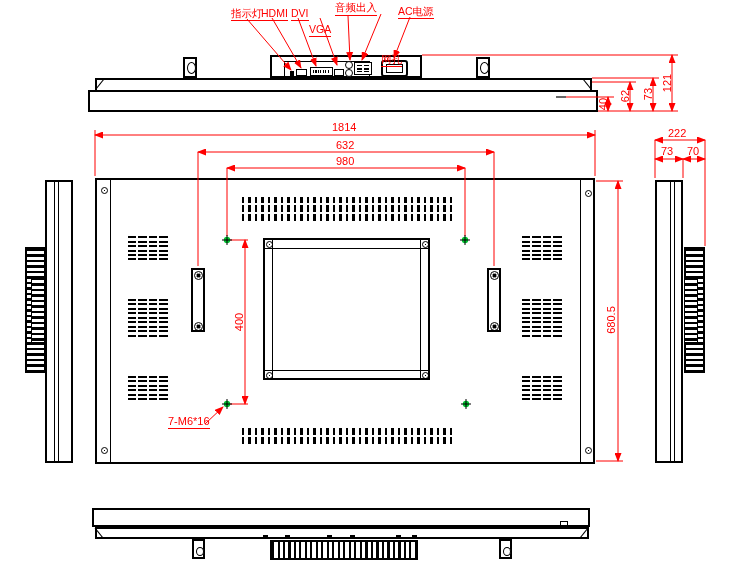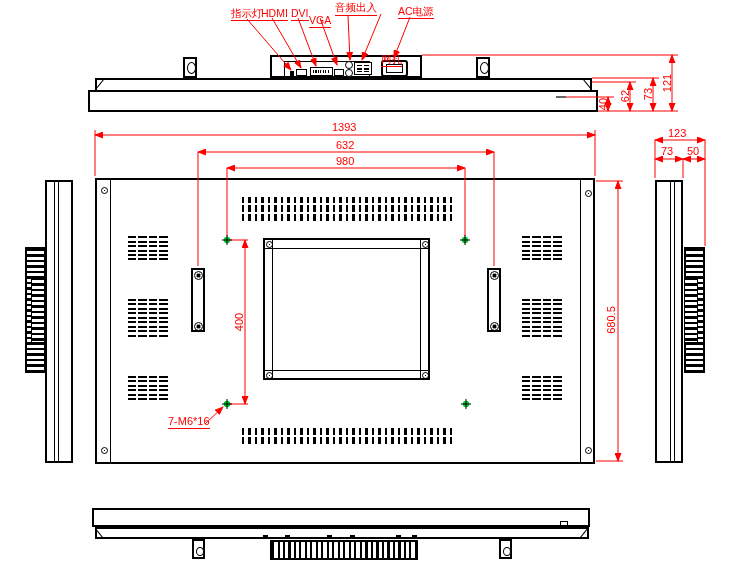--- a/index.html
+++ b/index.html
@@ -58,21 +58,21 @@
     <span class="abs" style="left:1.5px;top:1.5px;width:5px;height:7px;background:repeating-linear-gradient(180deg,#000 0 1.5px,transparent 1.5px 3.2px);"></span>
     <span class="abs" style="left:8.5px;top:1.5px;width:5px;height:7px;background:repeating-linear-gradient(180deg,#000 0 1.5px,transparent 1.5px 3.2px);"></span>
   </div>
   <div class="blk" style="left:381px;top:60px;width:27px;height:17px;border-radius:3px;">
     <span class="blk1" style="left:3px;top:2px;width:17px;height:9px;"></span>
   </div>
 
   <span class="portlabel" style="left:231px;top:8px;">指示灯</span>
   <span class="portlabel" style="left:261px;top:8px;">HDMI</span>
   <span class="portlabel" style="left:291px;top:8px;">DVI</span>
-  <span class="portlabel" style="left:309px;top:15px;">VGA</span>
+  <span class="portlabel" style="left:309px;top:24px;">VGA</span>
   <span class="portlabel" style="left:335px;top:3px;font-family:Liberation Mono, monospace;">音频出入</span>
   <span class="portlabel" style="left:381px;top:6px;margin-top:48px;">网孔</span>
   <span class="portlabel" style="left:398px;top:6px;">AC电源</span>
 
   <span class="dimtxt rot" style="left:603px;top:104px;">40</span>
   <span class="dimtxt rot" style="left:625px;top:96px;">62</span>
   <span class="dimtxt rot" style="left:648px;top:94px;">73</span>
   <span class="dimtxt rot" style="left:667px;top:83px;">121</span>
 
   <div class="blk" style="left:95px;top:178px;width:500px;height:286px;"></div>
@@ -103,42 +103,42 @@
   <div class="blk" style="left:263px;top:238px;width:167px;height:142px;"></div>
   <div class="vline" style="left:272px;top:240px;height:138px;"></div>
   <div class="vline" style="left:420px;top:240px;height:138px;"></div>
   <div class="abs" style="left:265px;top:248px;width:163px;height:0;border-top:1px solid #000;"></div>
   <div class="abs" style="left:265px;top:370px;width:163px;height:0;border-top:1px solid #000;"></div>
   <span class="screw-sm" style="left:266px;top:241px;"></span>
   <span class="screw-sm" style="left:422px;top:241px;"></span>
   <span class="screw-sm" style="left:266px;top:372px;"></span>
   <span class="screw-sm" style="left:422px;top:372px;"></span>
 
-  <span class="dimtxt" style="left:332px;top:122px;">1393</span>
+  <span class="dimtxt" style="left:332px;top:122px;">1814</span>
   <span class="dimtxt" style="left:336px;top:140px;">632</span>
   <span class="dimtxt" style="left:336px;top:156px;">980</span>
   <span class="dimtxt rot" style="left:239px;top:322px;">400</span>
   <span class="dimtxt rot" style="left:611px;top:320px;">680.5</span>
   <span class="dimtxt" style="left:168px;top:416px;border-bottom:1px solid #f00;padding-bottom:1px;">7-M6*16</span>
 
   <div class="blk" style="left:45px;top:180px;width:28px;height:283px;"></div>
   <div class="vline" style="left:54px;top:182px;height:279px;"></div>
   <div class="vline" style="left:58px;top:182px;height:279px;"></div>
   <div class="blk slat-h" style="left:25px;top:247px;width:21px;height:126px;"></div>
   <div class="abs slat-h" style="left:31px;top:277px;width:14px;height:66px;border:1.5px solid #000;background-color:#fff;"></div>
 
   <div class="blk" style="left:655px;top:180px;width:28px;height:283px;"></div>
   <div class="vline" style="left:670px;top:182px;height:279px;"></div>
   <div class="vline" style="left:674px;top:182px;height:279px;"></div>
   <div class="blk slat-h" style="left:684px;top:247px;width:21px;height:126px;"></div>
   <div class="abs slat-h" style="left:684px;top:277px;width:14px;height:66px;border:1.5px solid #000;background-color:#fff;"></div>
 
-  <span class="dimtxt" style="left:668px;top:128px;">123</span>
+  <span class="dimtxt" style="left:668px;top:128px;">222</span>
   <span class="dimtxt" style="left:661px;top:146px;">73</span>
-  <span class="dimtxt" style="left:687px;top:146px;">50</span>
+  <span class="dimtxt" style="left:687px;top:146px;">70</span>
 
   <div class="blk" style="left:92px;top:508px;width:498px;height:19px;"></div>
   <div class="blk" style="left:95px;top:527px;width:494px;height:12px;"></div>
   <div class="blk1" style="left:560px;top:521px;width:8px;height:5px;"></div>
 
   <div class="blk" style="left:192px;top:539px;width:13px;height:20px;">
     <span class="hole" style="left:1.5px;top:6px;width:6px;height:7px;"></span>
   </div>
   <div class="blk" style="left:499px;top:539px;width:13px;height:20px;">
     <span class="hole" style="left:1.5px;top:6px;width:6px;height:7px;"></span>

